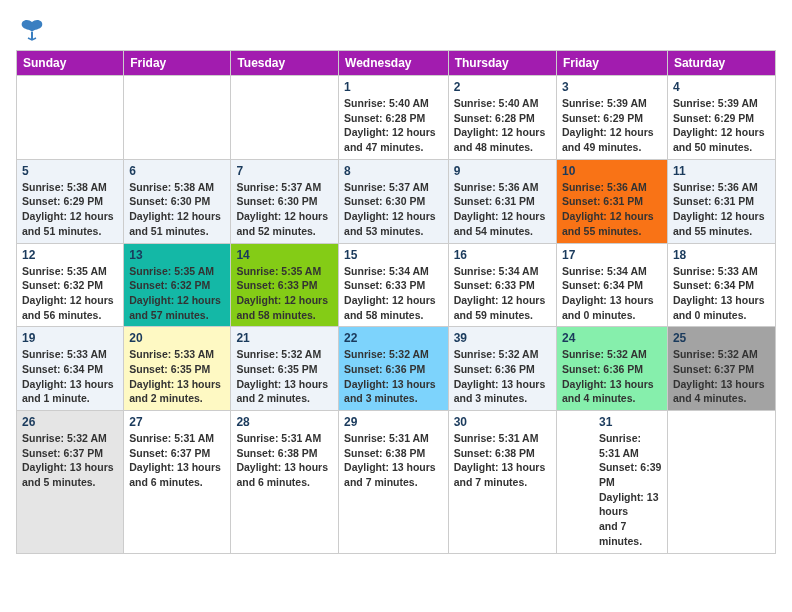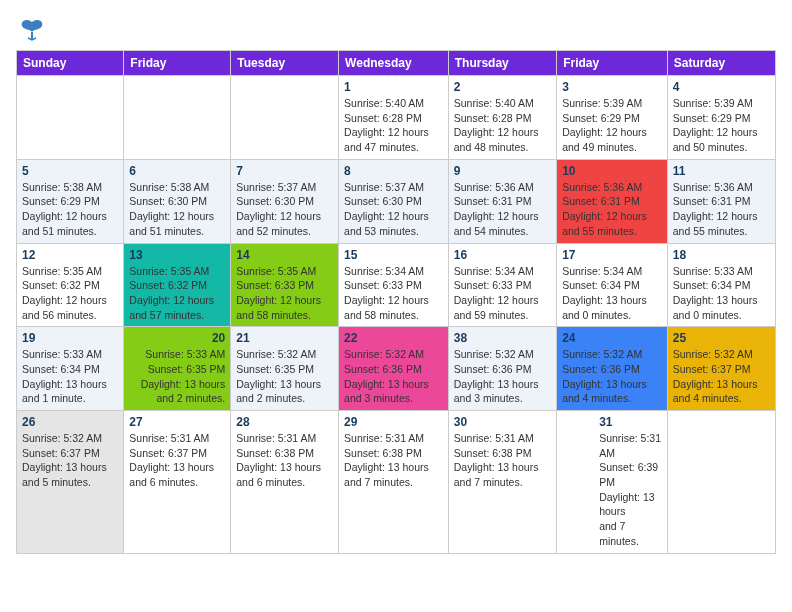--- a/index.html
+++ b/index.html
@@ -39,21 +39,21 @@
       font-size: 16px;
       color: #333;
       font-style: italic;
     }
     .calendar {
       width: 100%;
       border-collapse: collapse;
       font-size: 11px;
     }
     .calendar th {
-      background: #6d28d9;
+      background: #a21caf;
       color: #fff;
       text-align: left;
       padding: 5px 6px;
       font-size: 12px;
       border: 1px solid #ccc;
     }
     .calendar td {
       border: 1px solid #ccc;
       vertical-align: top;
       padding: 4px 5px;
@@ -67,20 +67,21 @@
     .day-num {
       font-weight: bold;
       font-size: 12px;
       color: #1a3a5c;
       margin-bottom: 2px;
     }
     .day-info {
       color: #333;
       font-size: 10.5px;
       line-height: 1.4;
+      font-weight: bold;
     }
     .empty-cell {
       background: #fff !important;
     }
     .calendar tbody tr:nth-child(odd) td {
       background: #fff;
     }
     .calendar tbody tr:nth-child(even) td {
       background: #eef3f9;
     }
@@ -185,21 +186,21 @@
 Daylight: 12 hours
 and 53 minutes.</div>
         </td>
         <td style="background: rgb(238, 243, 249);">
           <div class="day-num">9</div>
           <div class="day-info" style="white-space: pre-line;">Sunrise: 5:36 AM
 Sunset: 6:31 PM
 Daylight: 12 hours
 and 54 minutes.</div>
         </td>
-        <td style="background: #ef4444; margin-top: 20px;">
+        <td style="background: #f97316; margin-top: 20px;">
           <div class="day-num">10</div>
           <div class="day-info" style="white-space: pre-line;">Sunrise: 5:36 AM
 Sunset: 6:31 PM
 Daylight: 12 hours
 and 55 minutes.</div>
         </td>
         <td style="background: rgb(238, 243, 249);">
           <div class="day-num">11</div>
           <div class="day-info" style="white-space: pre-line;">Sunrise: 5:36 AM
 Sunset: 6:31 PM
@@ -259,56 +260,56 @@
         </td>
       </tr>
       <tr>
         <td style="background: rgb(238, 243, 249);">
           <div class="day-num">19</div>
           <div class="day-info" style="white-space: pre-line;">Sunrise: 5:33 AM
 Sunset: 6:34 PM
 Daylight: 13 hours
 and 1 minute.</div>
         </td>
-        <td style="background: #84cc16; text-align: right;">
+        <td style="background: #fef9c3;">
           <div class="day-num">20</div>
           <div class="day-info" style="white-space: pre-line;">Sunrise: 5:33 AM
 Sunset: 6:35 PM
 Daylight: 13 hours
 and 2 minutes.</div>
         </td>
         <td style="background: rgb(238, 243, 249);">
           <div class="day-num">21</div>
           <div class="day-info" style="white-space: pre-line;">Sunrise: 5:32 AM
 Sunset: 6:35 PM
 Daylight: 13 hours
 and 2 minutes.</div>
         </td>
-        <td style="background: #ec4899;">
+        <td style="background: #7dd3fc;">
           <div class="day-num">22</div>
           <div class="day-info" style="white-space: pre-line;">Sunrise: 5:32 AM
 Sunset: 6:36 PM
 Daylight: 13 hours
 and 3 minutes.</div>
         </td>
         <td style="background: rgb(238, 243, 249);">
-          <div class="day-num">38</div>
+          <div class="day-num">39</div>
           <div class="day-info" style="white-space: pre-line;">Sunrise: 5:32 AM
 Sunset: 6:36 PM
 Daylight: 13 hours
 and 3 minutes.</div>
         </td>
-        <td style="background: #3b82f6;">
+        <td style="background: #86efac;">
           <div class="day-num">24</div>
           <div class="day-info" style="white-space: pre-line;">Sunrise: 5:32 AM
 Sunset: 6:36 PM
 Daylight: 13 hours
 and 4 minutes.</div>
         </td>
-        <td style="background: #eab308;">
+        <td style="background: #a3a3a3;">
           <div class="day-num">25</div>
           <div class="day-info" style="white-space: pre-line;">Sunrise: 5:32 AM
 Sunset: 6:37 PM
 Daylight: 13 hours
 and 4 minutes.</div>
         </td>
       </tr>
       <tr>
         <td style="background: #e5e5e5;">
           <div class="day-num">26</div>

